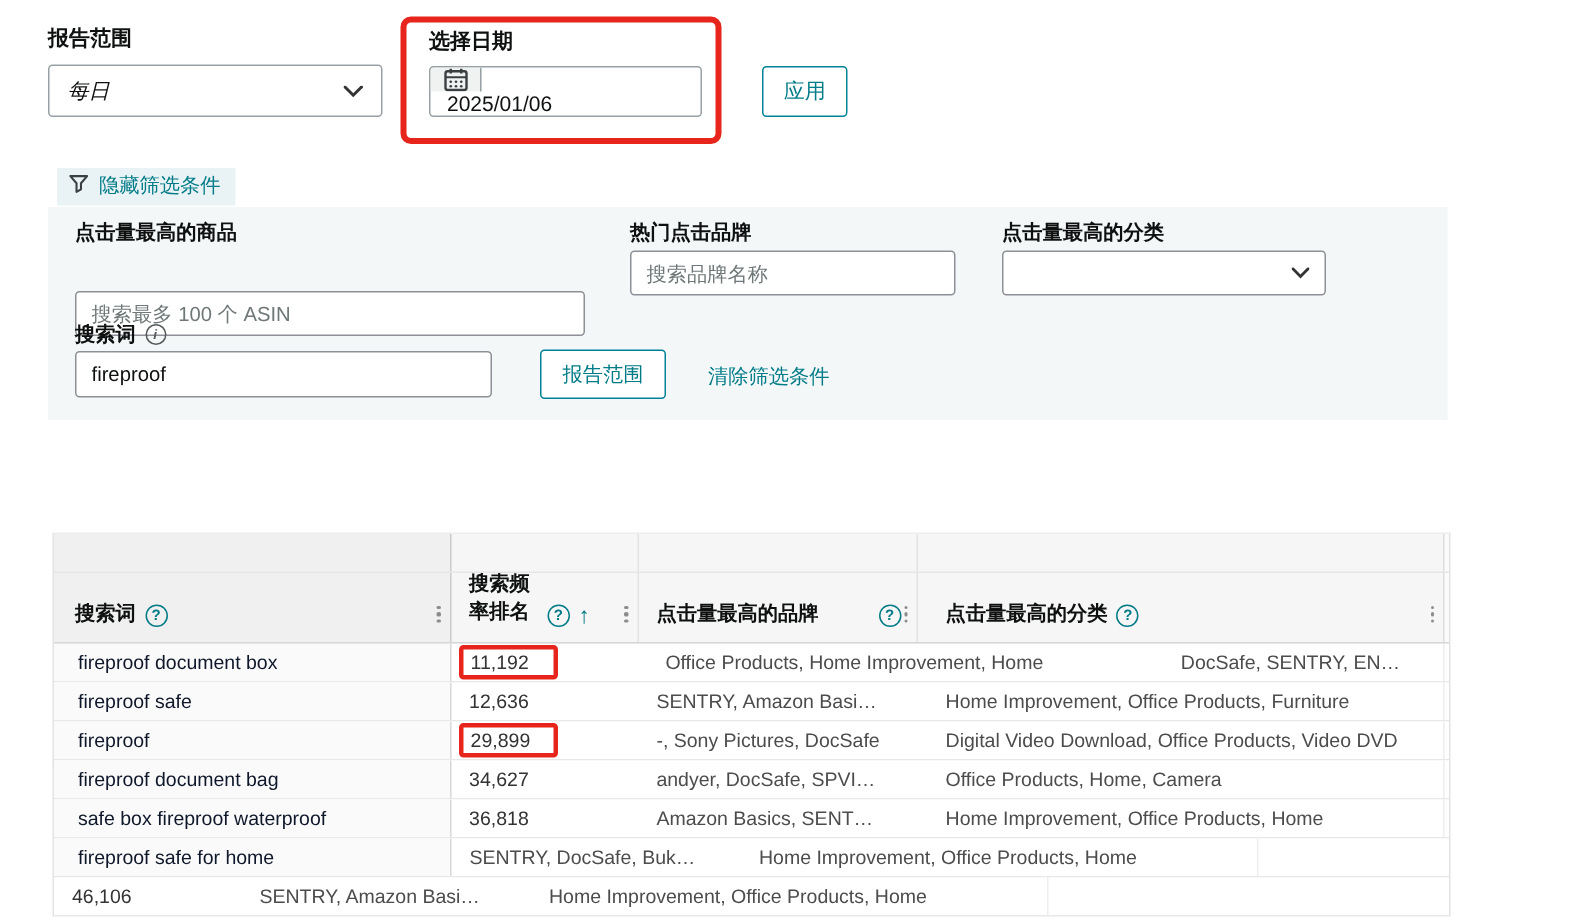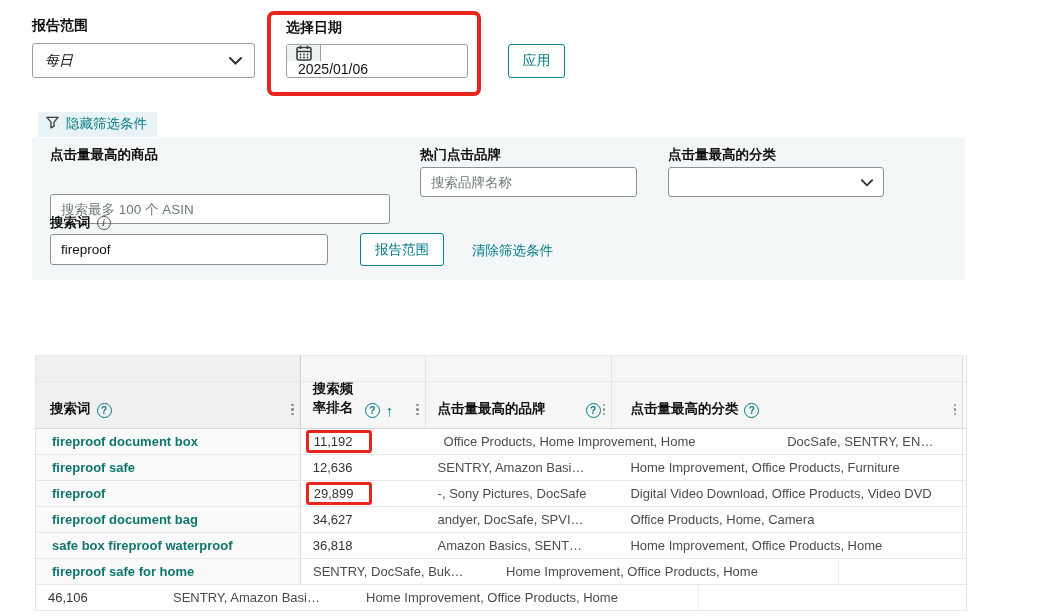--- a/index.html
+++ b/index.html
@@ -61,21 +61,21 @@
   .c3 { width:187px; padding-left:12px; border-right:1px solid #e3e3e3;gap:40px; }
   .c4 { width:350px; padding-left:18px; }
   .c5 { width:4px; border-left:1px solid #dedede; background:#fbfbfb; }
   .wrap2 { width:46px; line-height:1.45; white-space:normal; }
   .sort-up { color:#007b87; font-size:15px; font-weight:700; line-height:1; }
   .dots { position:absolute; right:6px; bottom:13px; display:flex;
     flex-direction:column; gap:2px; cursor:pointer; }
   .dots i { width:2.5px; height:2.5px; border-radius:50%; background:#8c8c8c; }
   .row { display:flex; height:26px; border-bottom:1px solid #e8e8e8; background:#fff; }
   .cell { display:flex; align-items:center; overflow:hidden; white-space:nowrap; height:100%; }
-  .cell.term { width:265px; padding-left:16px; color:#0f766e; font-weight:700;
+  .cell.term { width:265px; padding-left:16px; color:#0f172a; font-weight:400;
     background:#fafafa; border-right:1px solid #d9d9d9; cursor:pointer; }
   .cell.rank { width:125px; padding-left:12px; color:#333; }
   .cell.brands { width:187px; padding-left:12px; color:#4c4c4c; }
   .cell.cats { width:350px; padding-left:18px; color:#4c4c4c; }
   .cell.filler { width:4px; border-left:1px solid #eeeeee; }
   .red-box { border:3px solid #e8251c; border-radius:3px; padding:1px 16px 1px 5px;
     margin-left:-7px; }
 </style>
 </head>
 <body>

